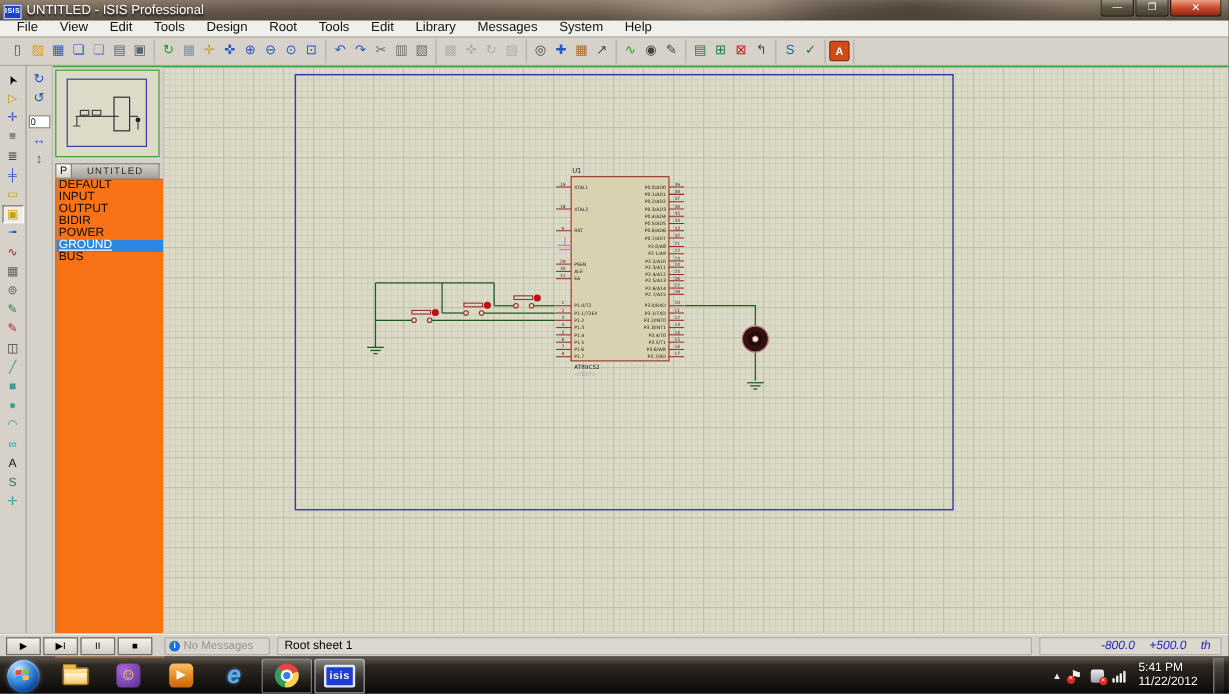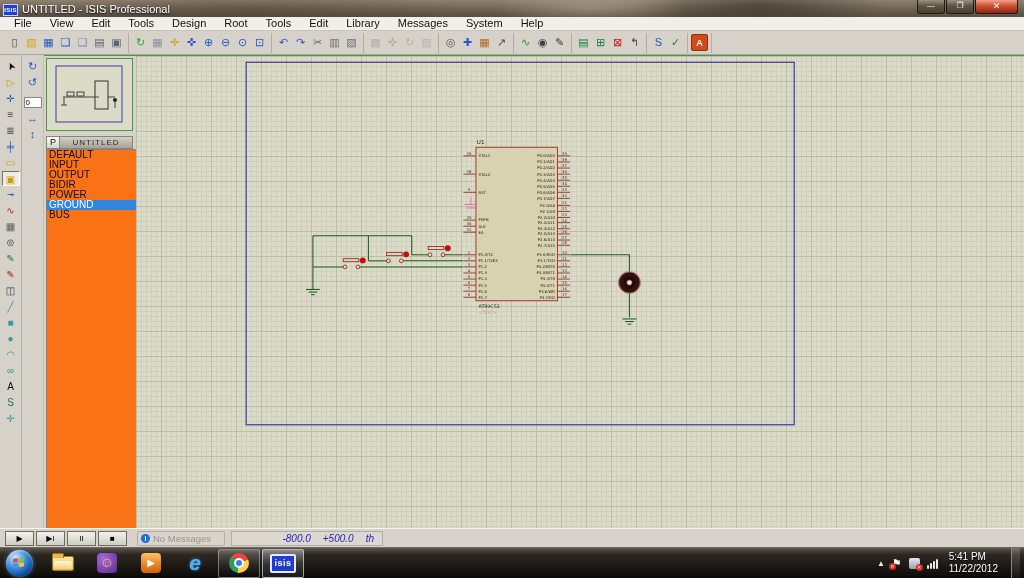--- a/index.html
+++ b/index.html
@@ -271,21 +271,21 @@
   <div class="sel-header">
     <div class="p-btn">P</div>
     <div class="sel-title">UNTITLED</div>
   </div>
   <div class="sel-list">
       <div class="sel-item">DEFAULT</div>
       <div class="sel-item">INPUT</div>
       <div class="sel-item">OUTPUT</div>
       <div class="sel-item">BIDIR</div>
       <div class="sel-item">POWER</div>
-      <div class="sel-item selected" style="background: rgb(46, 134, 224);">GROUND</div>
+      <div class="sel-item selected" style="background: rgb(46, 134, 224); text-decoration: underline;">GROUND</div>
       <div class="sel-item">BUS</div>
     </div>
 </div>
 
 <div class="abs canvas">
   <svg id="schematic-svg" width="888" height="473" viewBox="136 55 1024 545">
       <rect x="263" y="62" width="632" height="418" fill="none" stroke="#3c3ca8" stroke-width="1.4"></rect>
       <polyline points="340,262 454,262" fill="none" stroke="#1d5c1d" stroke-width="1.2"></polyline>
       <polyline points="340,262 340,324" fill="none" stroke="#1d5c1d" stroke-width="1.2"></polyline>
       <polyline points="404,262 404,291" fill="none" stroke="#1d5c1d" stroke-width="1.2"></polyline>
@@ -463,20 +463,21 @@
   <div class="play-group">
       <div class="pb-btn">▶</div>
       <div class="pb-btn">▶I</div>
       <div class="pb-btn">II</div>
       <div class="pb-btn">■</div>
     </div>
   <div class="msg-seg">
     <span class="info-dot">i</span>
     <span>No Messages</span>
   </div>
+  <div class="sheet-seg">Root sheet 1</div>
   <div class="coord-seg">
     <span>-800.0</span>
     <span>+500.0</span>
     <span>th</span>
   </div>
 </div>
 
 <div class="abs taskbar">
   <div class="start-orb">
     <span class="orb-flag" id="orb-flag">

